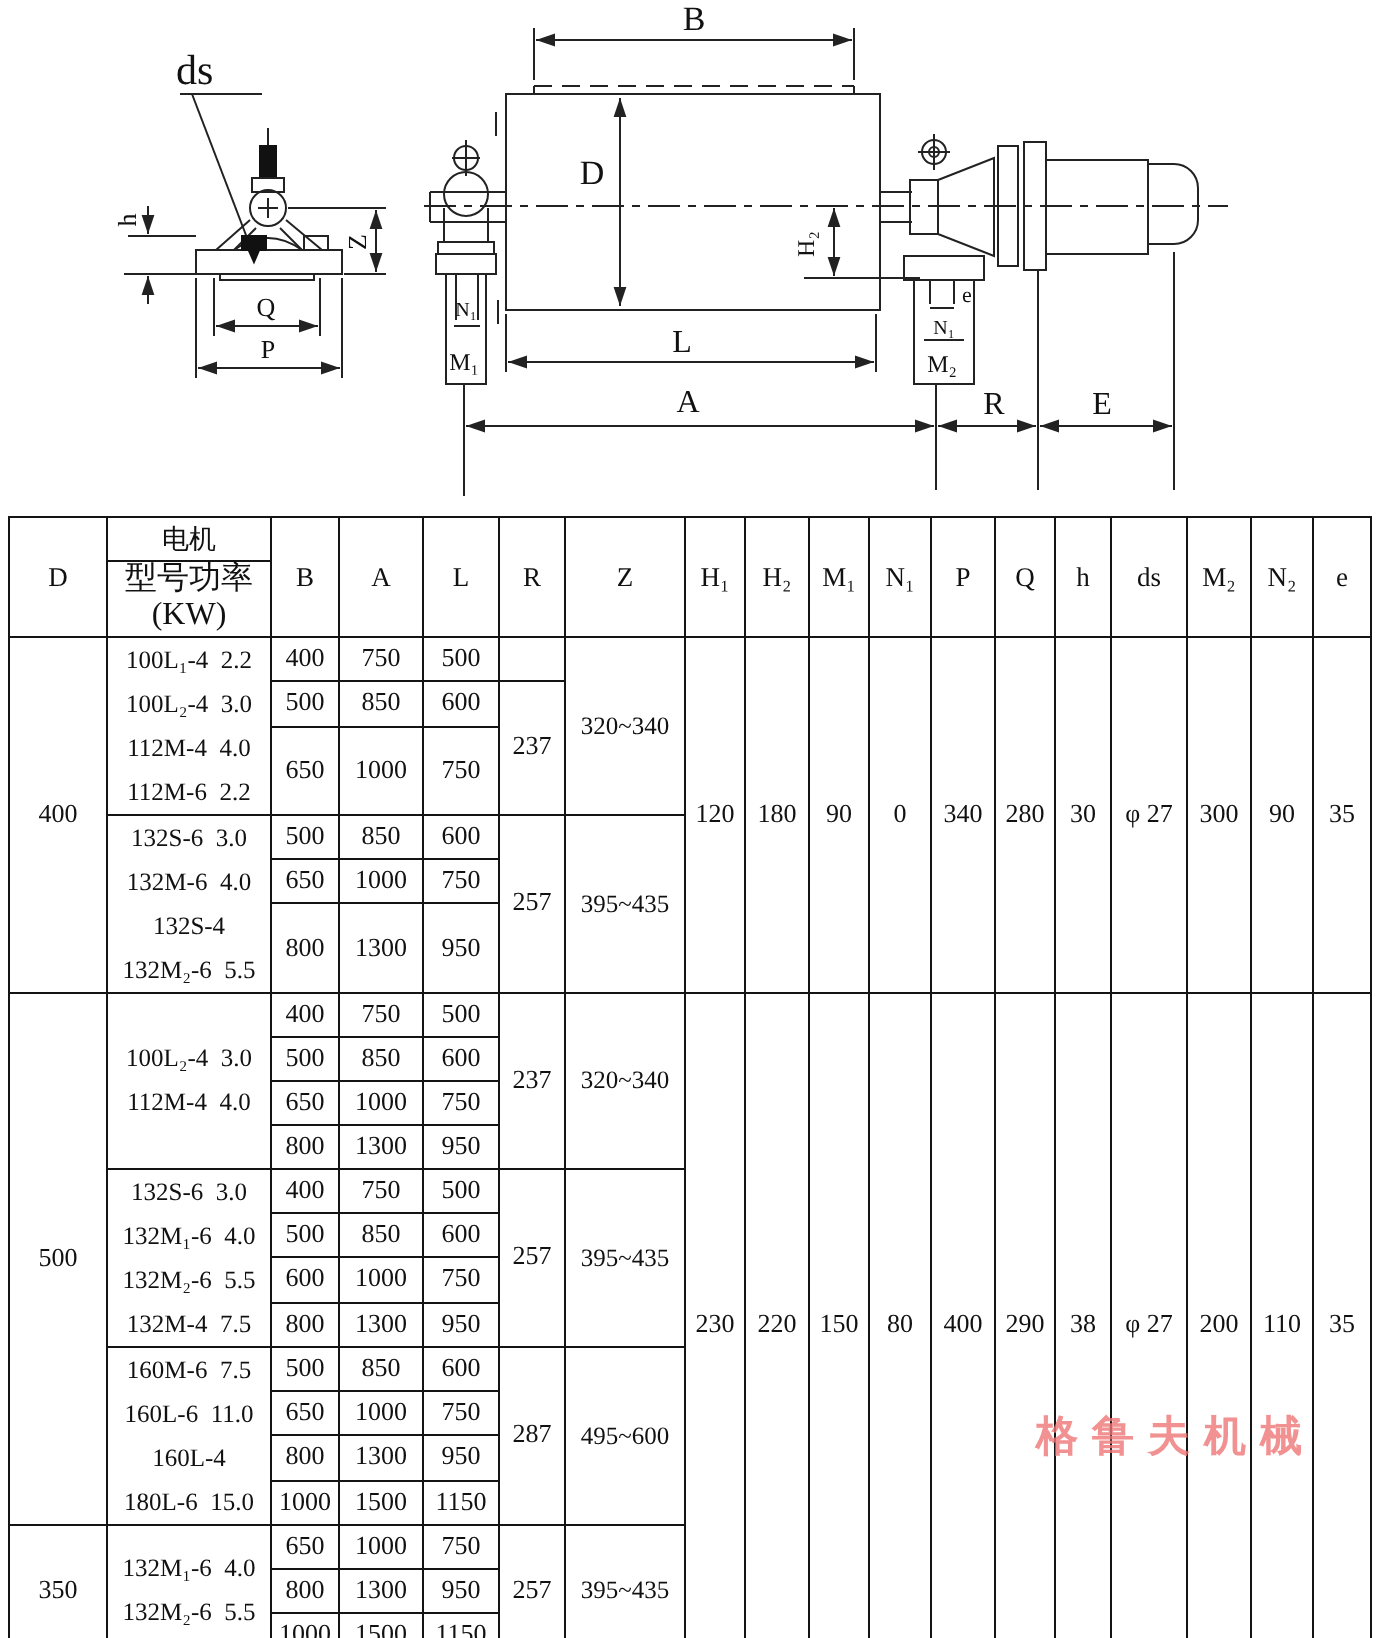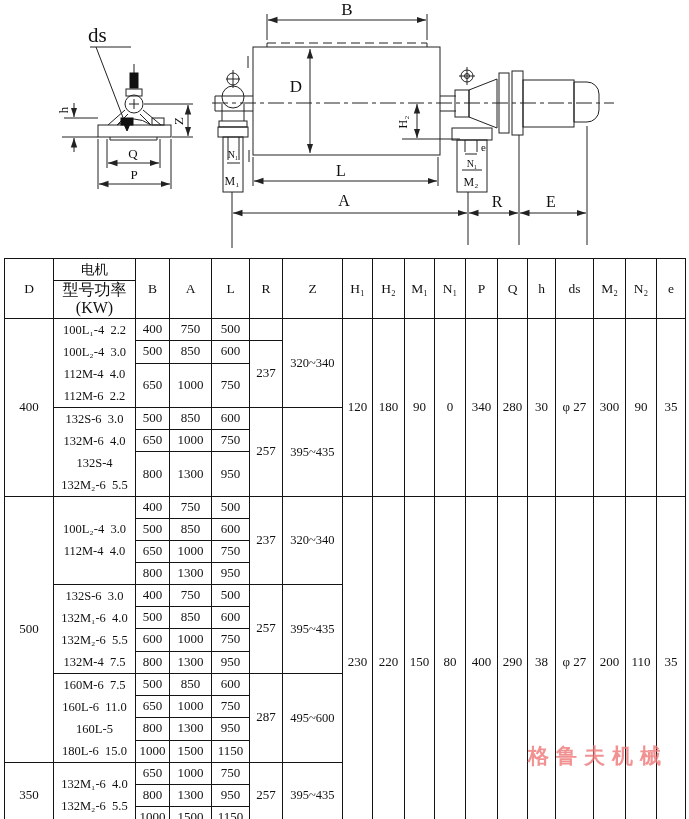--- a/index.html
+++ b/index.html
@@ -12,21 +12,21 @@
   .dim line{stroke:#222;stroke-width:1}
   table{border-collapse:collapse;table-layout:fixed;width:681px;margin:2px 0 0 4px}
   td{border:1px solid #141414;text-align:center;vertical-align:middle;
      font-size:13px;line-height:1.15;padding:0;overflow:hidden}
   tr.h22{height:22px}
   tr.h44{height:44px}
   .hdr td{font-size:13.5px}
   td.sub{font-size:16px}
   td.motor div{line-height:22px;white-space:pre;font-size:12.5px}
   td.zcell{font-size:12.5px}
-  .watermark{position:absolute;left:518px;top:742px;width:160px;text-align:center;
+  .watermark{position:absolute;left:518px;top:704px;width:160px;text-align:left;
              pointer-events:none;z-index:5}
   .wm1{font-size:21px;font-weight:bold;letter-spacing:7px;color:rgba(238,118,118,.8);white-space:nowrap}
   .wm2{font-size:18px;font-weight:bold;color:rgba(242,128,128,.85);white-space:nowrap;margin-top:2px}
 </style>
 </head>
 <body>
 
 <svg class="diagram" width="689" height="256" viewBox="0 0 689 256">
   <defs>
     <marker id="aE" markerWidth="11" markerHeight="9" refX="9.5" refY="4" orient="auto">
@@ -346,21 +346,21 @@
   </tr>
   <tr class="h22">
     <td>800</td>
     <td>1300</td>
     <td>950</td>
   </tr>
   <tr class="h22">
     <td rowspan="4" class="motor">
       <div>160M-6  7.5</div>
       <div>160L-6  11.0</div>
-      <div>160L-5</div>
+      <div>160L-4</div>
       <div>180L-6  15.0</div>
     </td>
     <td>500</td>
     <td>850</td>
     <td>600</td>
     <td rowspan="4">287</td>
     <td rowspan="4" class="zcell">495~600</td>
   </tr>
   <tr class="h22">
     <td>650</td>

